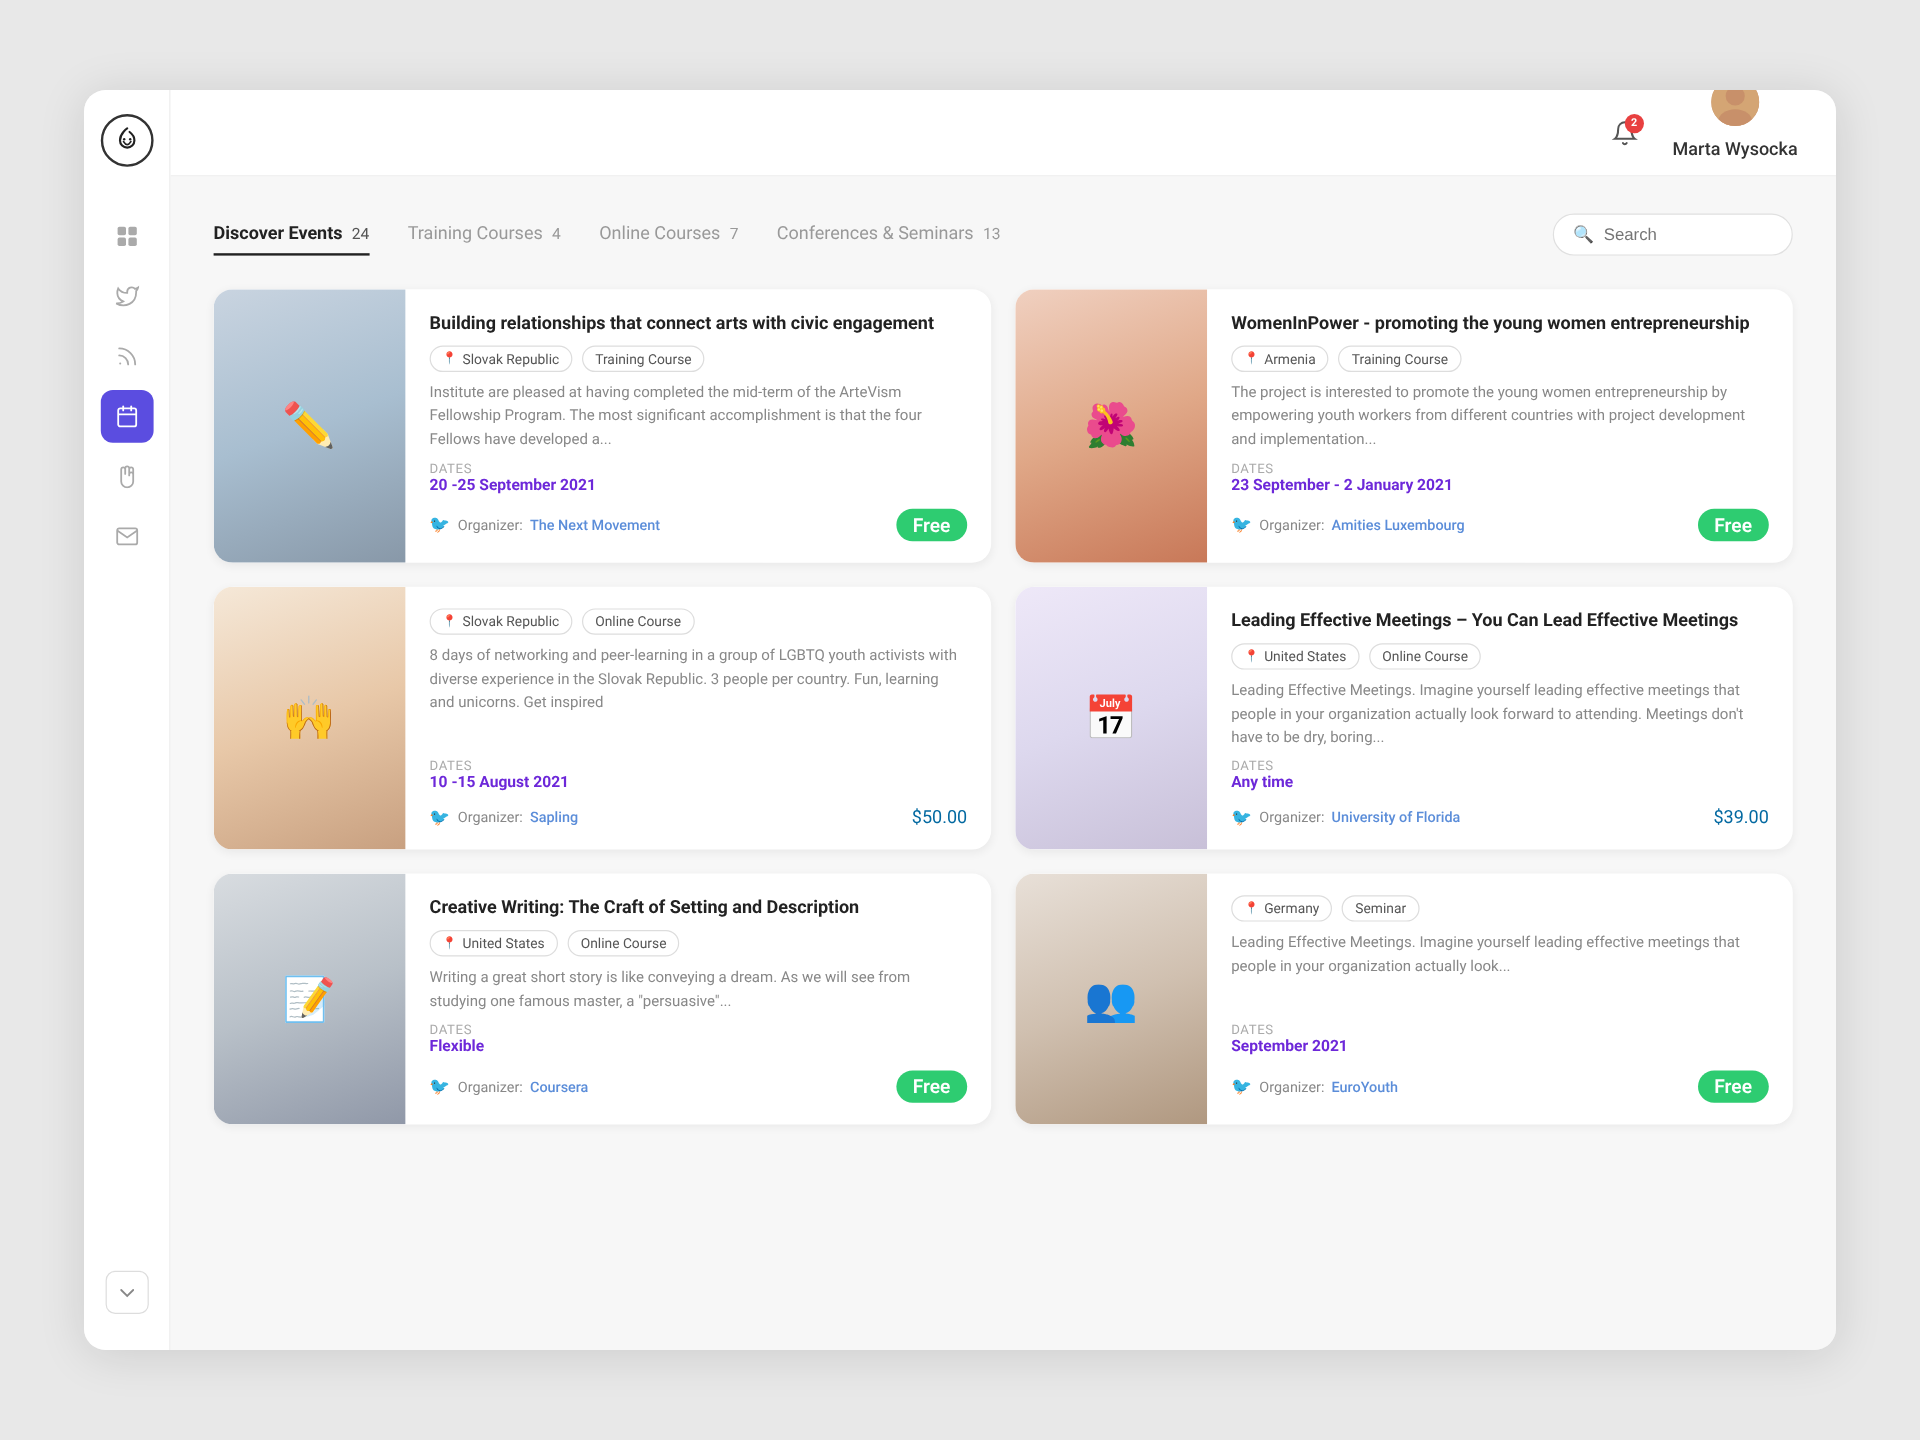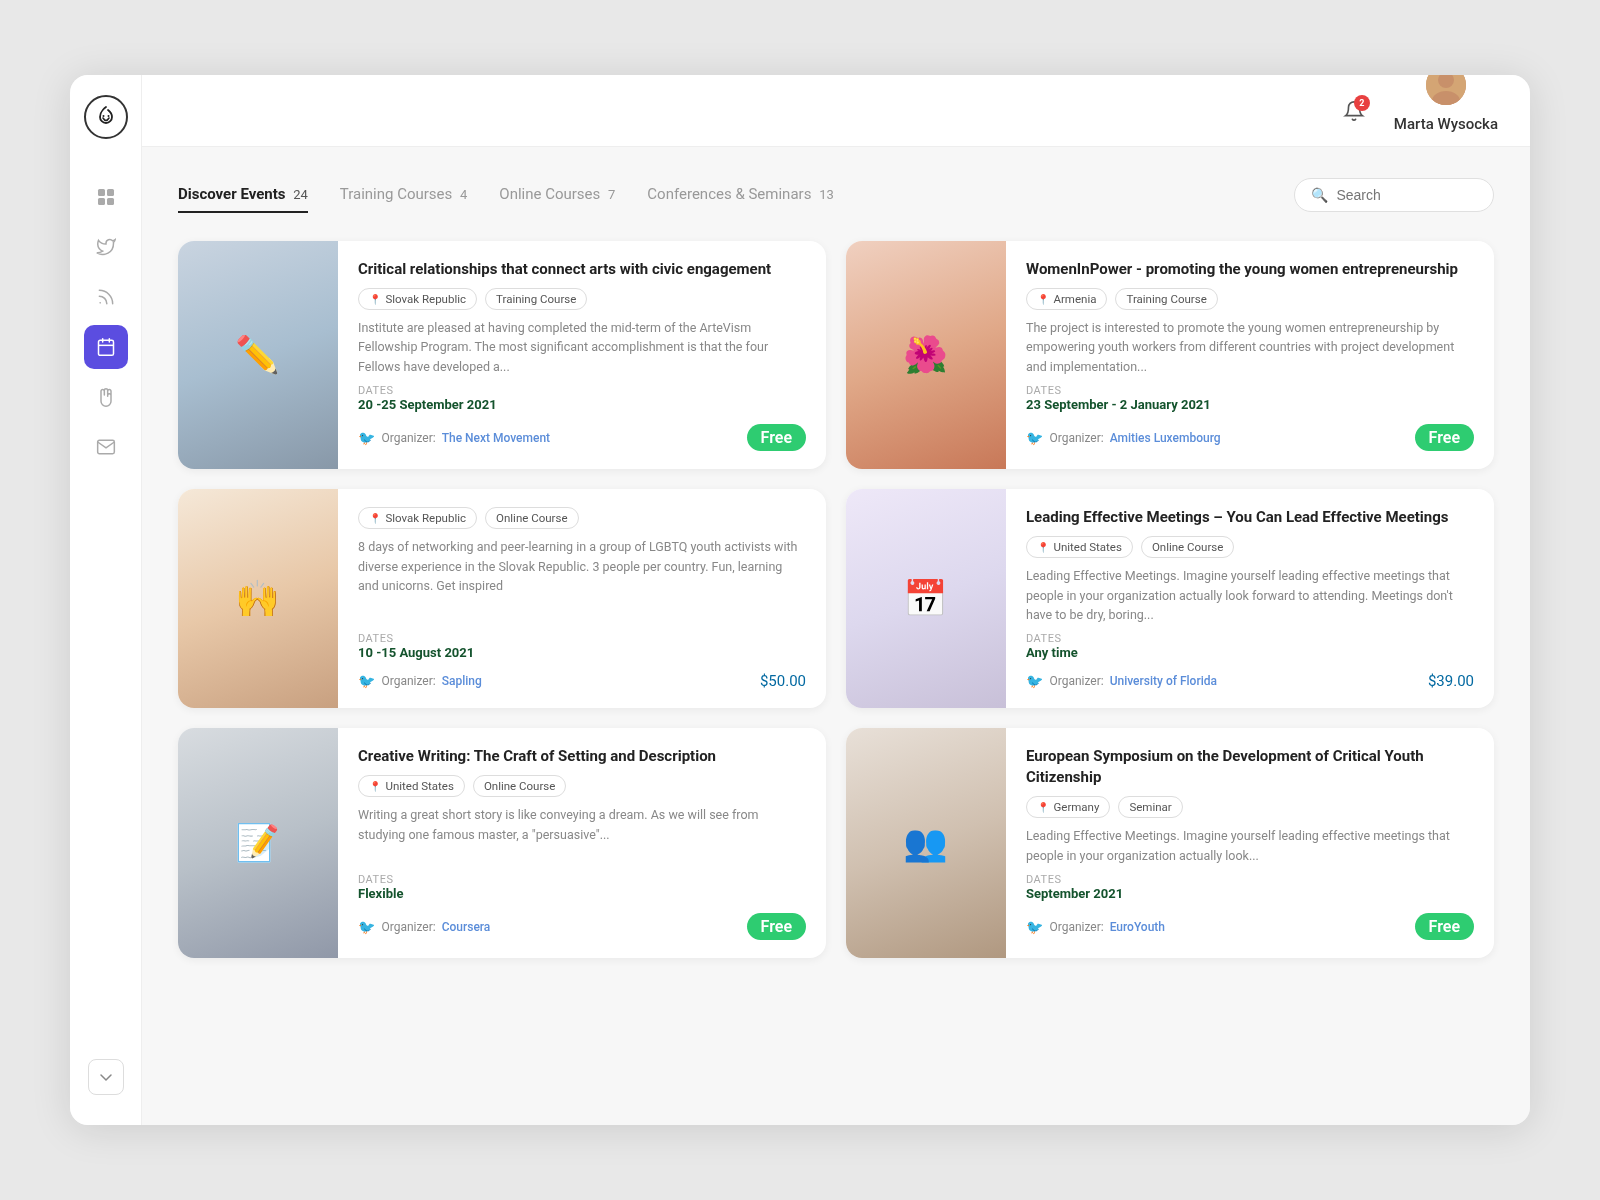--- a/index.html
+++ b/index.html
@@ -334,21 +334,21 @@
     }
     .card-dates-label {
       font-size: 11px;
       color: #aaa;
       text-transform: uppercase;
       letter-spacing: 0.5px;
     }
     .card-dates {
       font-size: 13px;
       font-weight: 700;
-      color: #14532d;
+      color: #6d28d9;
     }
     .card-footer {
       display: flex;
       align-items: center;
       justify-content: space-between;
       margin-top: 4px;
     }
     .card-organizer {
       font-size: 12px;
       color: #888;
@@ -491,21 +491,21 @@
         </div>
       </div>
 
       <div class="cards-grid" id="cards-container">
 
     <div class="card">
       <div class="card-image">
         <div class="img-writing" style="background:linear-gradient(160deg,#c9d4e0,#a8bed0,#8898a8);width:100%;height:100%;display:flex;align-items:center;justify-content:center;font-size:36px;">✏️</div>
       </div>
       <div class="card-body">
-        <div class="card-title">Critical relationships that connect arts with civic engagement</div>
+        <div class="card-title">Building relationships that connect arts with civic engagement</div>
         <div class="card-tags">
           <span class="tag tag-location">Slovak Republic</span>
           <span class="tag">Training Course</span>
         </div>
         <div class="card-desc">Institute are pleased at having completed the mid-term of the ArteVism Fellowship Program. The most significant accomplishment is that the four Fellows have developed a...</div>
         <div>
           <div class="card-dates-label">Dates</div>
           <div class="card-dates">20 -25 September 2021</div>
         </div>
         <div class="card-footer">
@@ -620,21 +620,20 @@
           <span class="card-price-free">Free</span>
         </div>
       </div>
     </div>
 
     <div class="card">
       <div class="card-image">
         <div class="img-symposium" style="background:linear-gradient(160deg,#e8e0d8,#d0c0b0,#b09880);width:100%;height:100%;display:flex;align-items:center;justify-content:center;font-size:36px;">👥</div>
       </div>
       <div class="card-body">
-        <div class="card-title">European Symposium on the Development of Critical Youth Citizenship</div>
         <div class="card-tags">
           <span class="tag tag-location">Germany</span>
           <span class="tag">Seminar</span>
         </div>
         <div class="card-desc">Leading Effective Meetings. Imagine yourself leading effective meetings that people in your organization actually look...</div>
         <div>
           <div class="card-dates-label">Dates</div>
           <div class="card-dates">September 2021</div>
         </div>
         <div class="card-footer">

